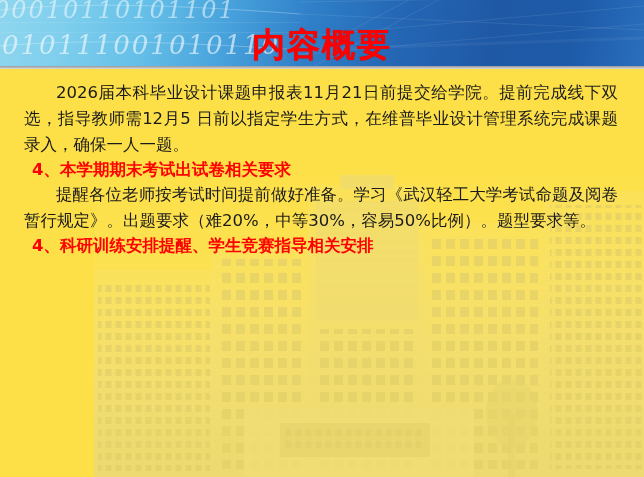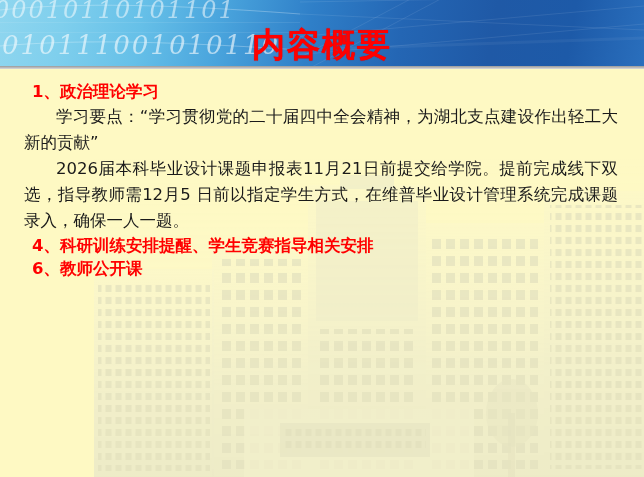--- a/index.html
+++ b/index.html
@@ -12,21 +12,21 @@
     height: 477px;
     overflow: hidden;
     font-family: "DejaVu Sans", "Liberation Sans", sans-serif;
     position: relative;
   }
 
   #slide {
     position: relative;
     width: 644px;
     height: 477px;
-    background: #fef9c3;
+    background: #fde047;
     overflow: hidden;
   }
 
   
   #watermark {
     position: absolute;
     left: 0;
     top: 68px;
     width: 644px;
     height: 409px;
@@ -224,33 +224,30 @@
         <path d="M0 50 L344 38"></path>
       </g>
     </svg>
 
     <div id="header-title">内容概要</div>
   </div>
   <div id="header-rule"></div>
 
   <div id="body">
 
-    <div class="block">
-      <div class="heading">1、政治理论学习</div>
-      <div class="para">学习要点：“学习贯彻党的二十届四中全会精神，为湖北支点建设作出轻工大新的贡献”</div>
-    </div>
 
     <div class="block">
       <div class="para">2026届本科毕业设计课题申报表11月21日前提交给学院。提前完成线下双选，指导教师需12月5 日前以指定学生方式，在维普毕业设计管理系统完成课题录入，确保一人一题。</div>
     </div>
 
 
+    <div class="block">
+      <div class="heading">4、本学期期末考试出试卷相关要求</div>
+      <div class="para">提醒各位老师按考试时间提前做好准备。学习《武汉轻工大学考试命题及阅卷暂行规定》。出题要求（难20%，中等30%，容易50%比例）。题型要求等。</div>
+    </div>
 
     <div class="block">
       <div class="heading">4、科研训练安排提醒、学生竞赛指导相关安排</div>
     </div>
 
-    <div class="block">
-      <div class="heading">6、教师公开课</div>
-    </div>
 
   </div>
 </div>
 
 </body></html>

